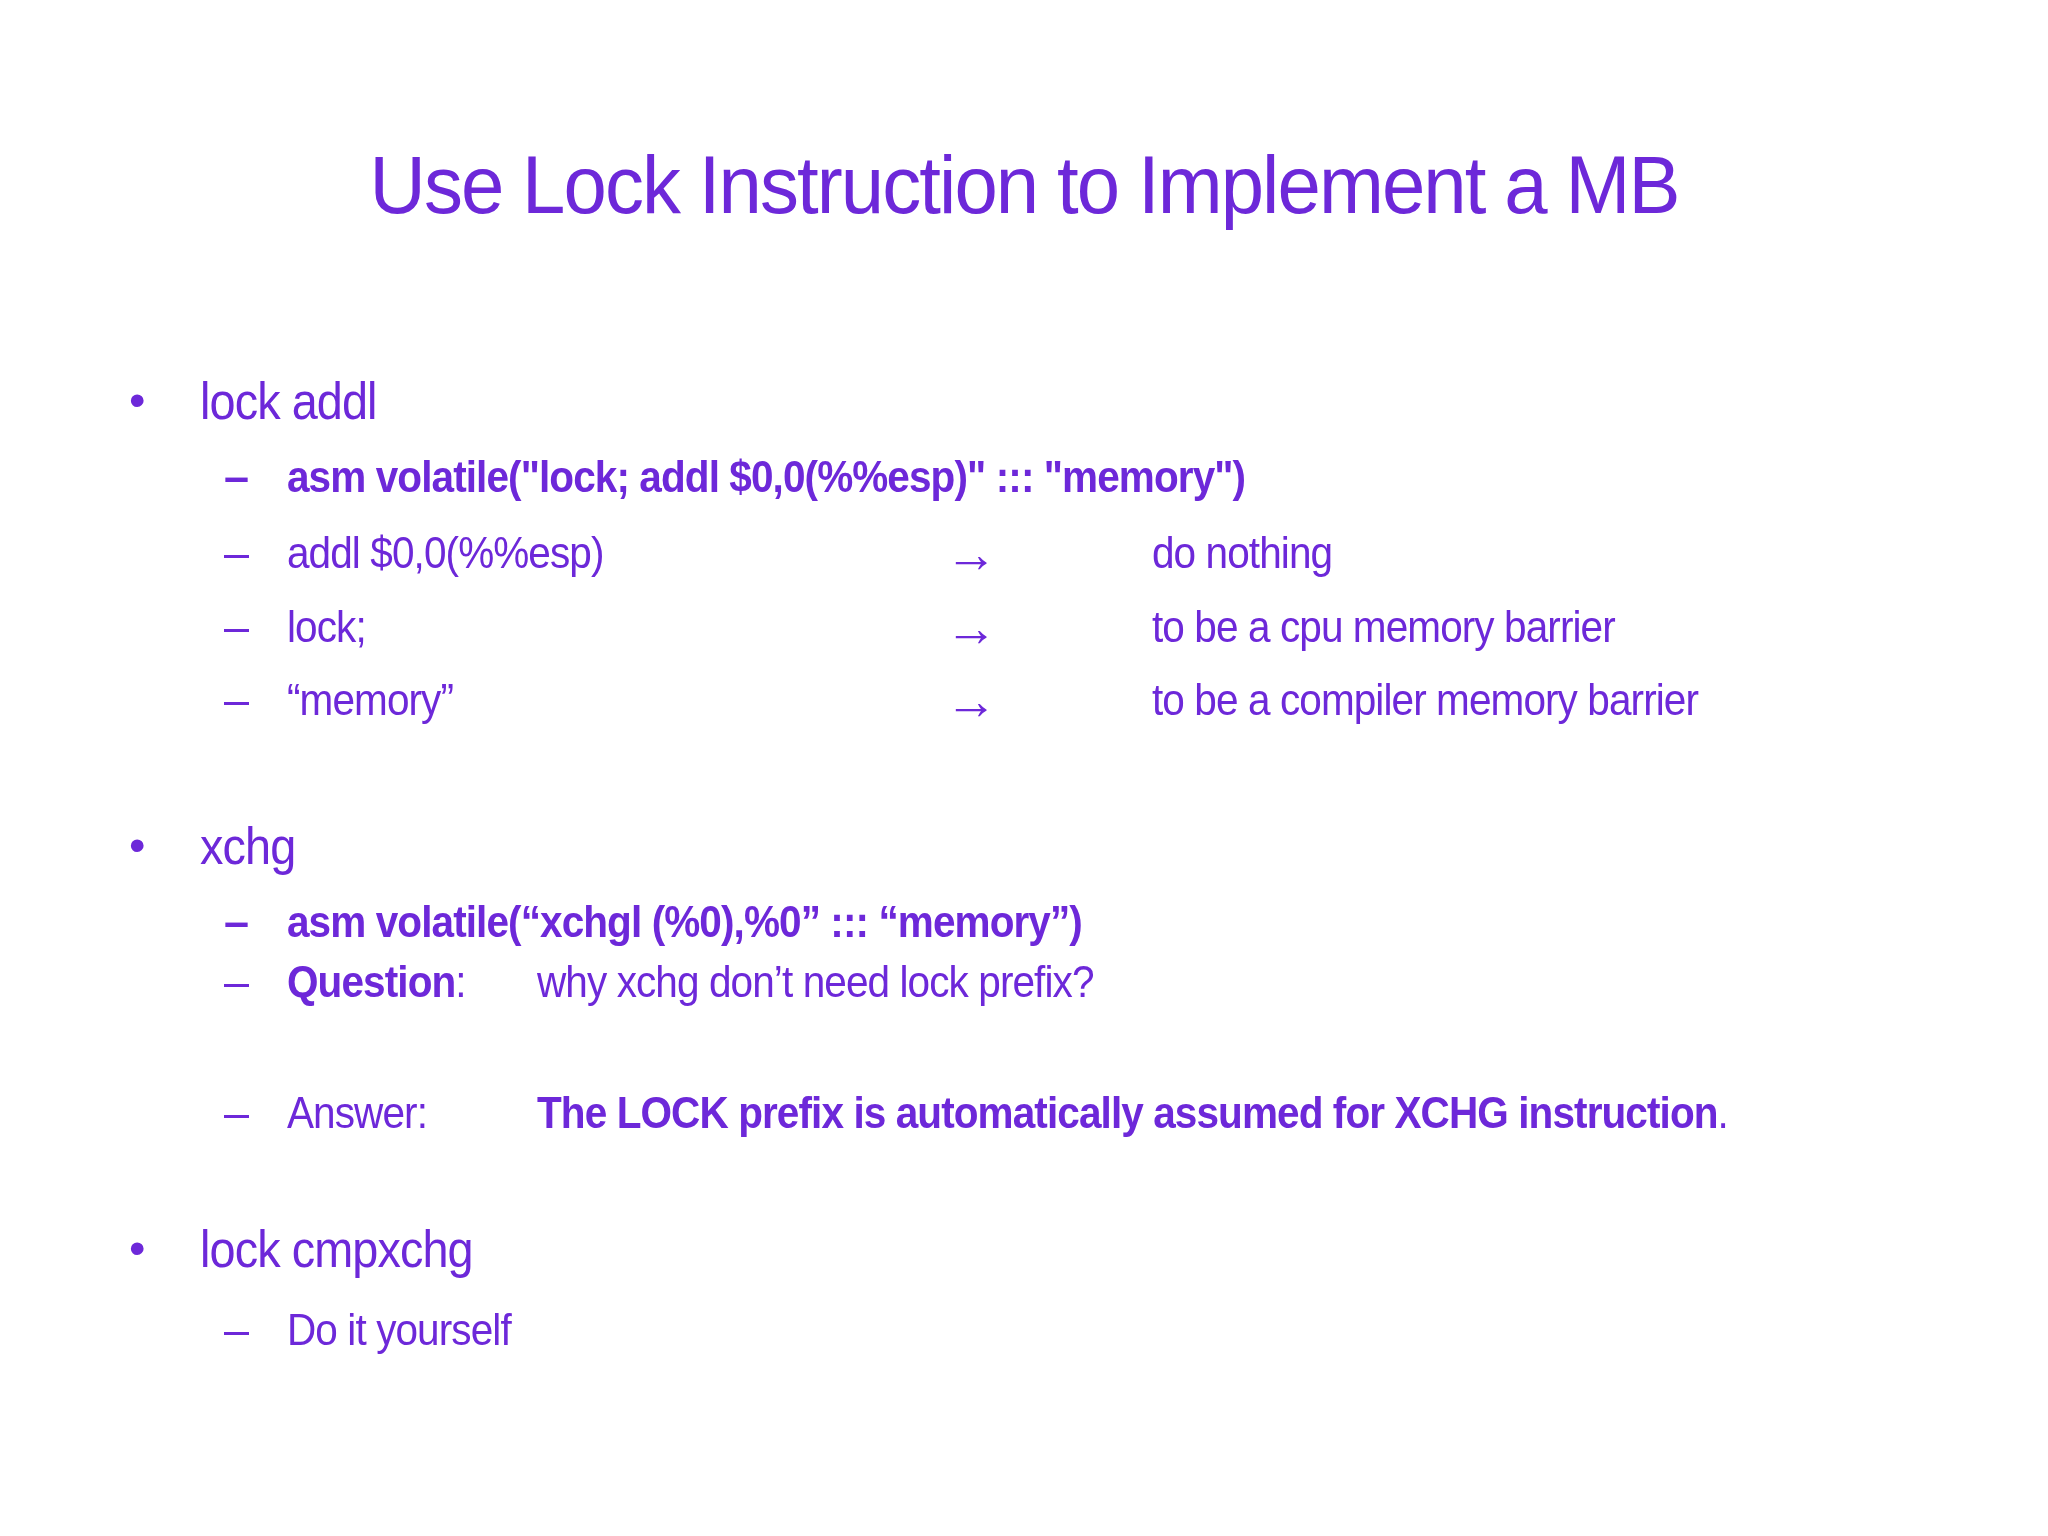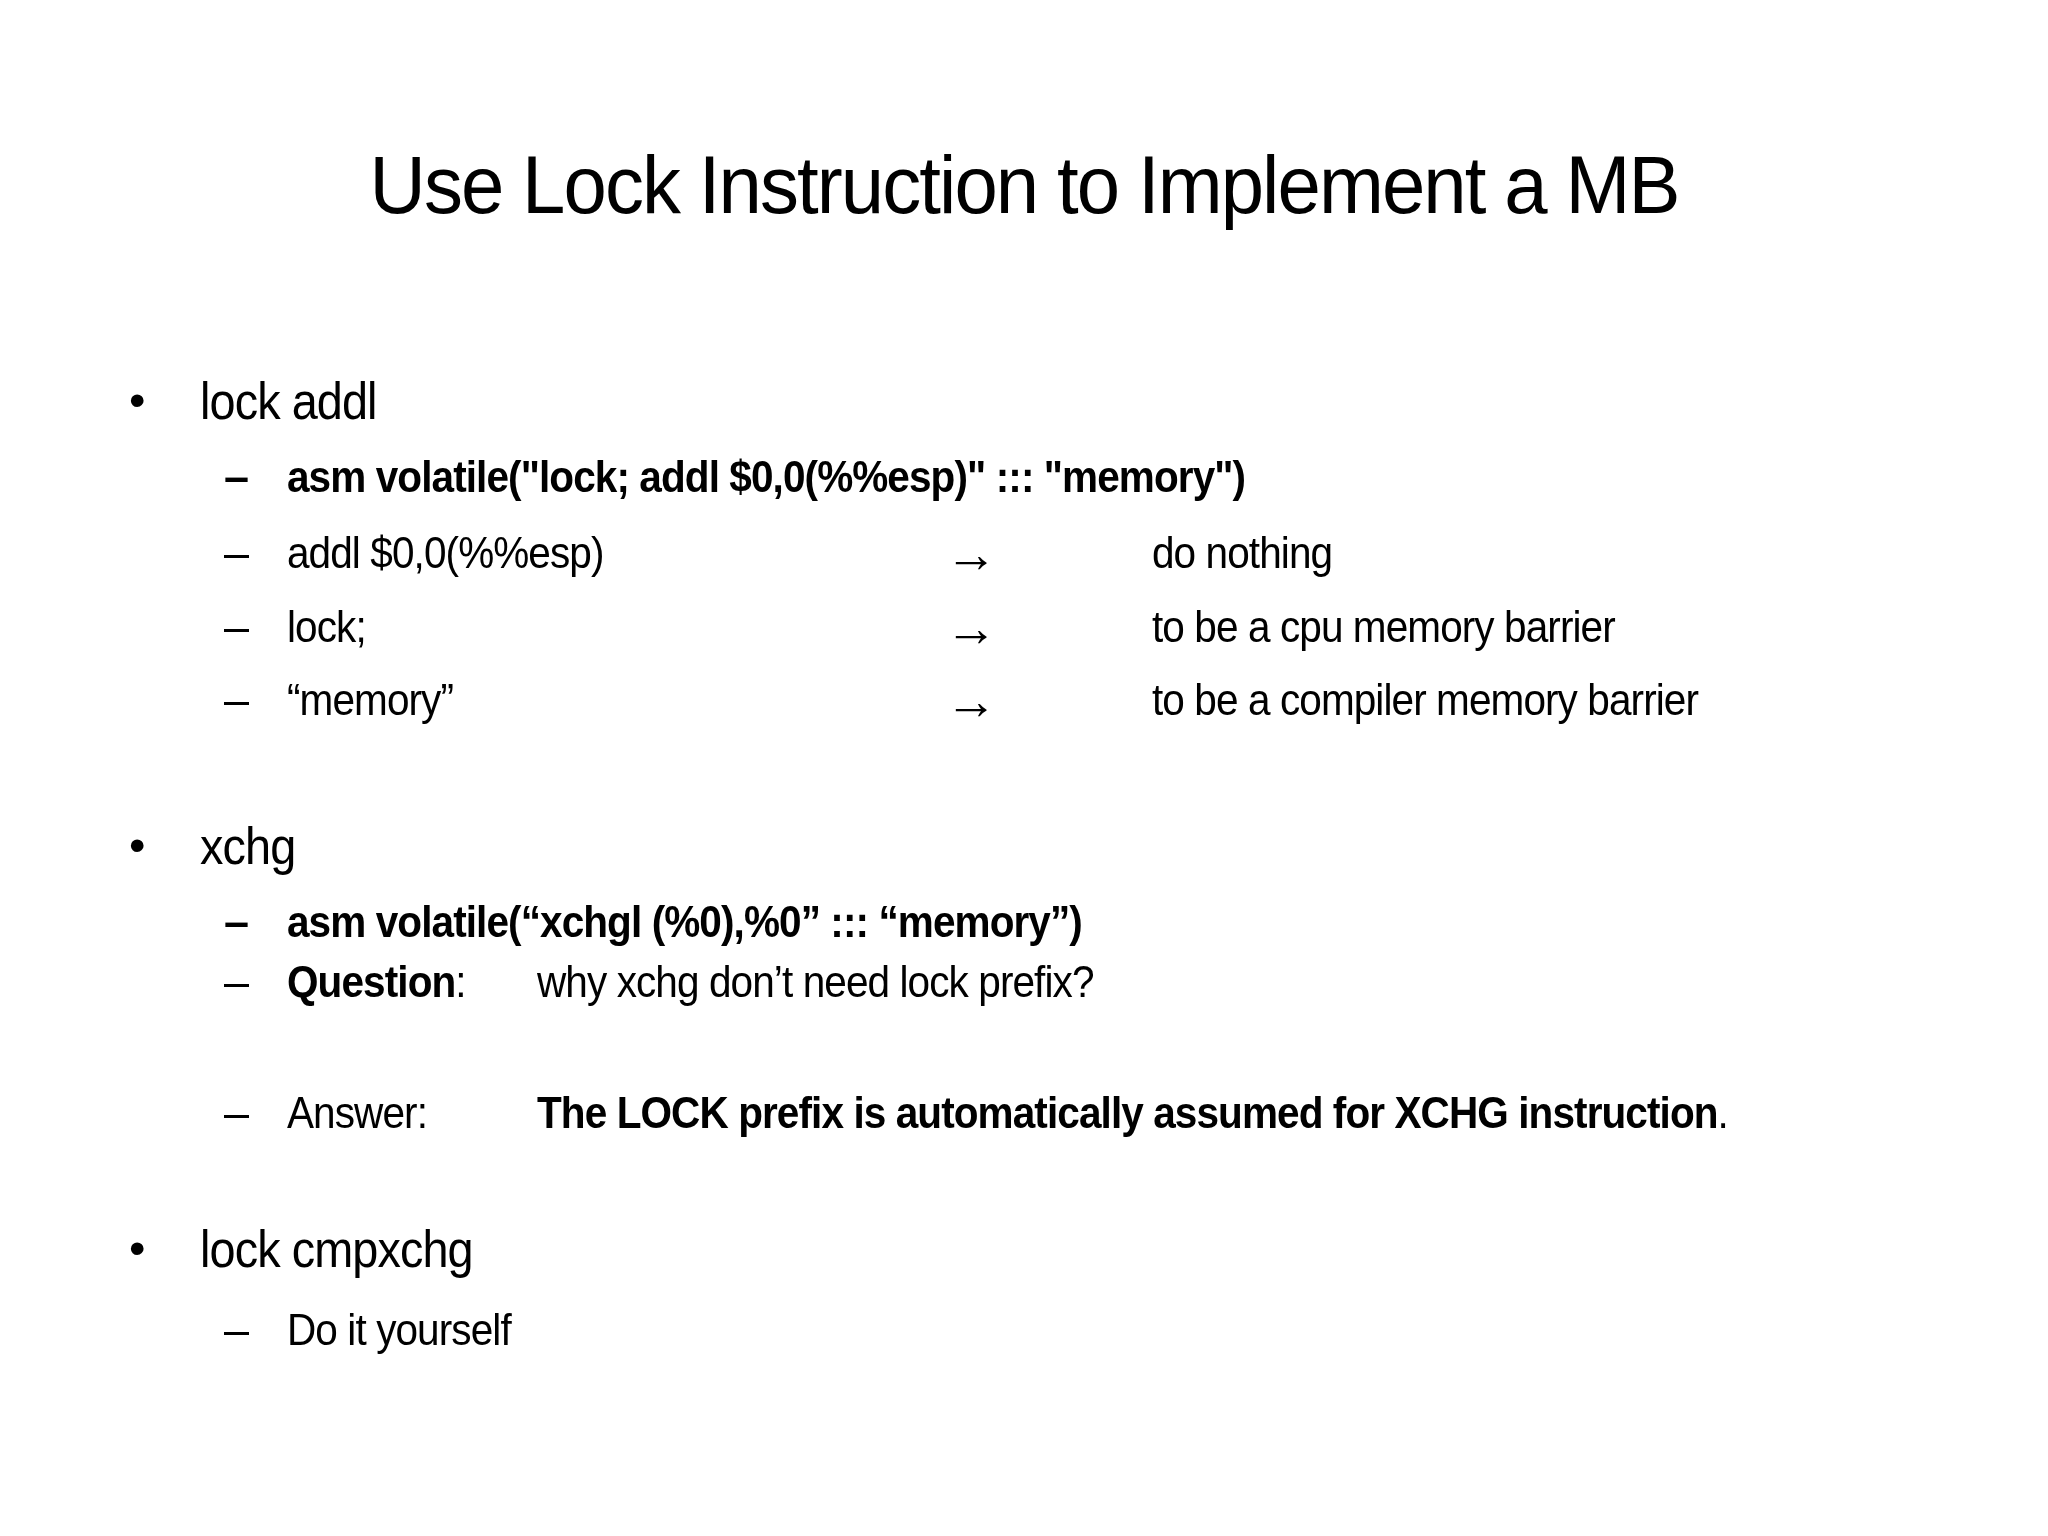--- a/index.html
+++ b/index.html
@@ -7,21 +7,21 @@
     padding: 0;
     width: 2048px;
     height: 1536px;
     background: #ffffff;
   }
   .slide {
     position: relative;
     width: 2048px;
     height: 1536px;
     background: #ffffff;
-    color: #000000;
+    color: #6d28d9;
     font-family: "Liberation Sans", sans-serif;
     overflow: hidden;
   }
   .title {
     position: absolute;
     top: 138px;
     left: 0;
     width: 2048px;
     text-align: center;
     font-size: 82px;

